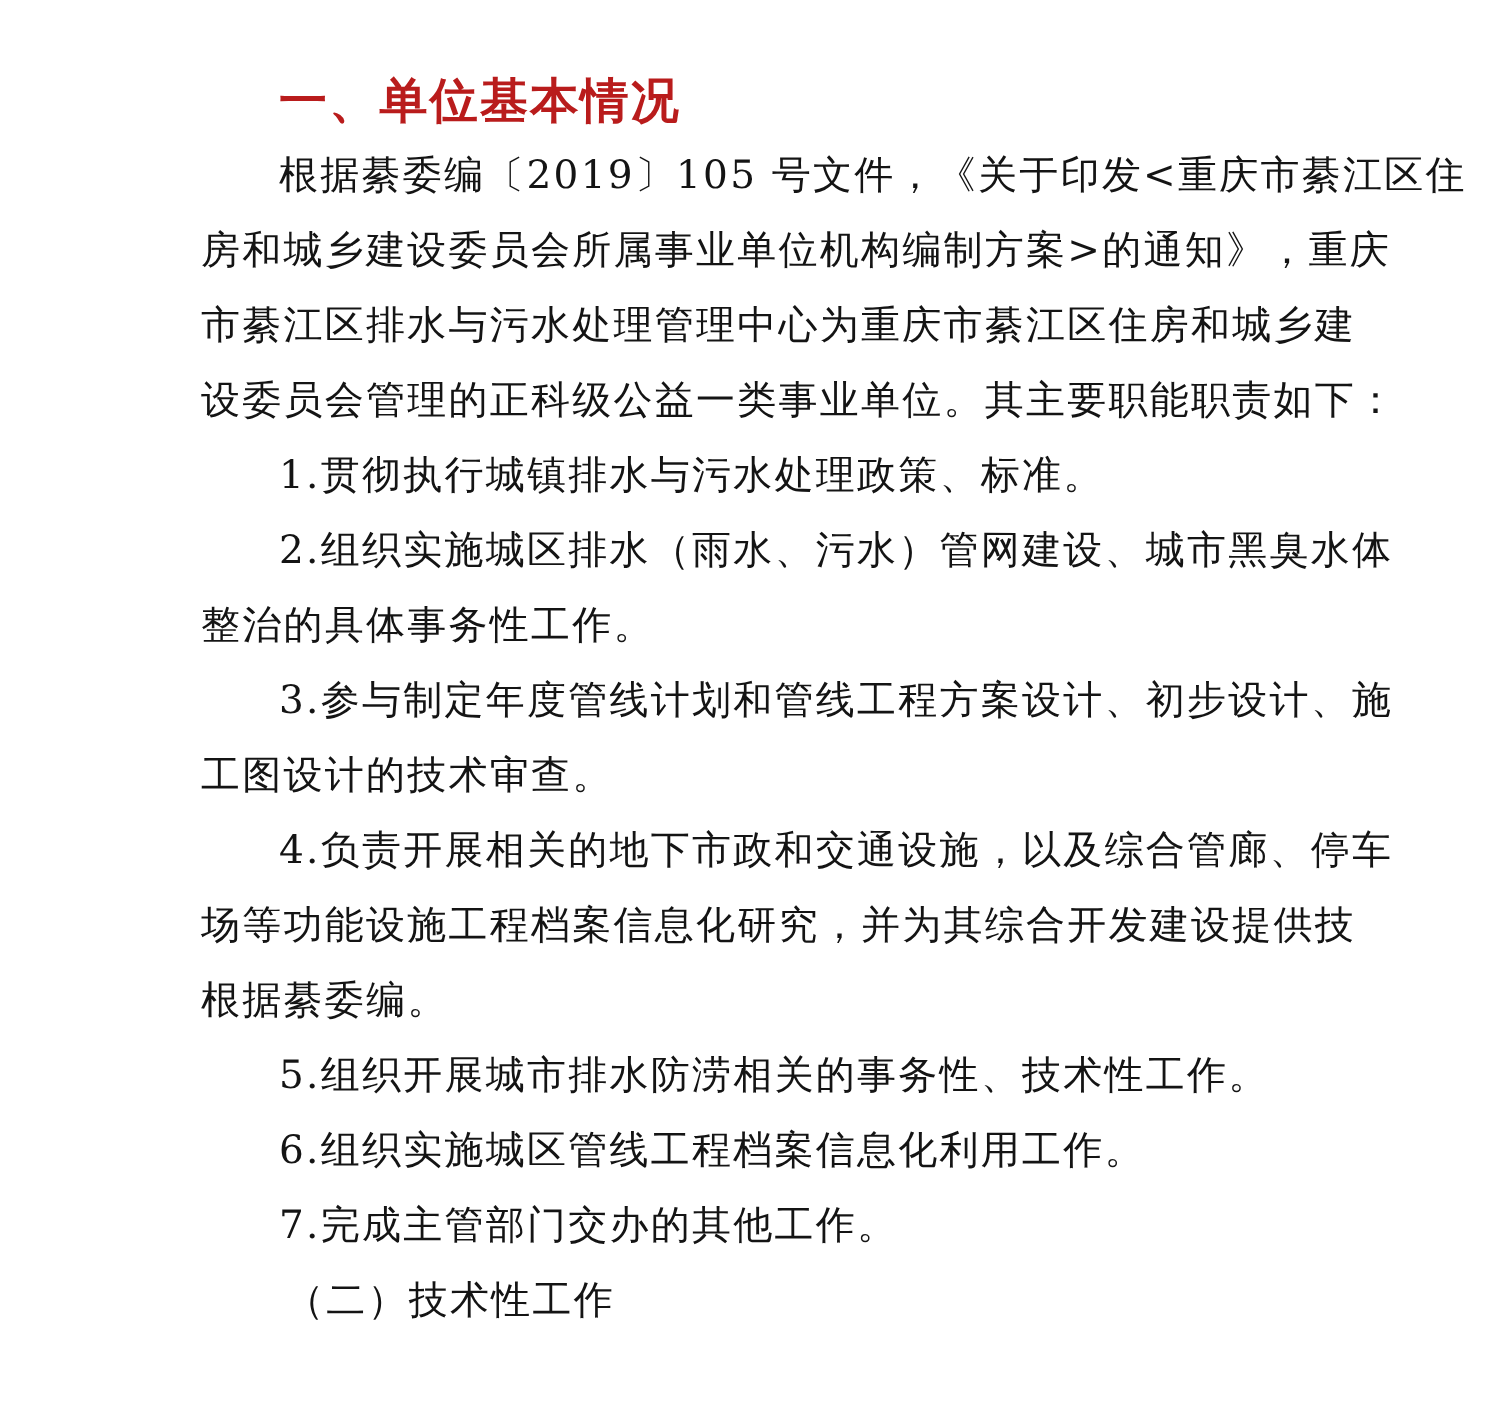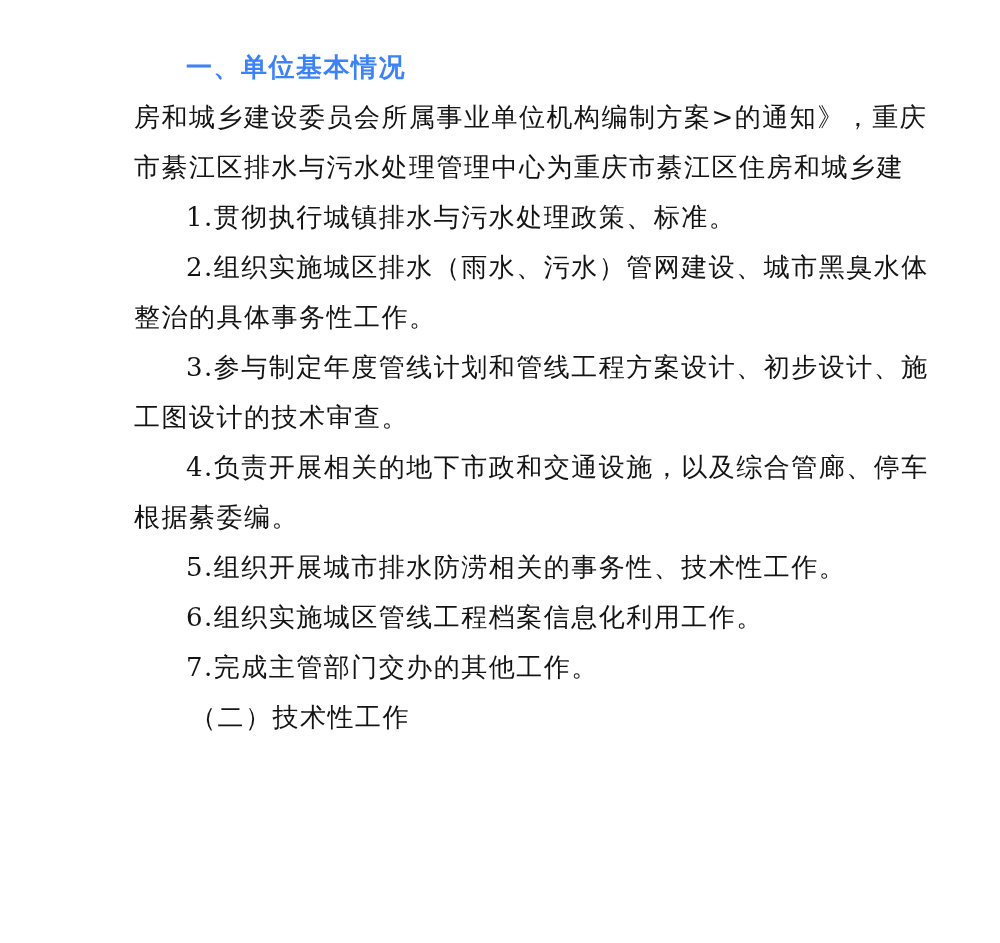--- a/index.html
+++ b/index.html
@@ -26,47 +26,50 @@
     font-size: 26px;
     line-height: 50px;
     height: 50px;
     letter-spacing: 1.5px;
     white-space: nowrap;
     overflow: visible;
   }
   .h1 {
     font-family: "DejaVu Sans", "Liberation Sans", sans-serif;
     font-weight: bold;
-    font-size: 26px;
-    color: #3b82f6;
+    font-size: 32px;
+    color: #b91c1c;
     text-indent: 52px;
   }
   .h2 {
     text-indent: 56px;
   }
   .first {
     text-indent: 52px;
   }
   .cont {
     text-indent: 0;
   }
 </style>
 </head>
 <body>
 
 <div class="page">
   <div class="content">
     <div class="line h1">一、单位基本情况</div>
+    <div class="line first">根据綦委编〔2019〕105 号文件，《关于印发&lt;重庆市綦江区住</div>
     <div class="line cont">房和城乡建设委员会所属事业单位机构编制方案&gt;的通知》，重庆</div>
     <div class="line cont">市綦江区排水与污水处理管理中心为重庆市綦江区住房和城乡建</div>
+    <div class="line cont">设委员会管理的正科级公益一类事业单位。其主要职能职责如下：</div>
     <div class="line first">1.贯彻执行城镇排水与污水处理政策、标准。</div>
     <div class="line first">2.组织实施城区排水（雨水、污水）管网建设、城市黑臭水体</div>
     <div class="line cont">整治的具体事务性工作。</div>
     <div class="line first">3.参与制定年度管线计划和管线工程方案设计、初步设计、施</div>
     <div class="line cont">工图设计的技术审查。</div>
     <div class="line first">4.负责开展相关的地下市政和交通设施，以及综合管廊、停车</div>
+    <div class="line cont">场等功能设施工程档案信息化研究，并为其综合开发建设提供技</div>
     <div class="line cont">根据綦委编。</div>
     <div class="line first">5.组织开展城市排水防涝相关的事务性、技术性工作。</div>
     <div class="line first">6.组织实施城区管线工程档案信息化利用工作。</div>
     <div class="line first">7.完成主管部门交办的其他工作。</div>
     <div class="line h2">（二）技术性工作</div>
   </div>
 </div>
 
 </body></html>

